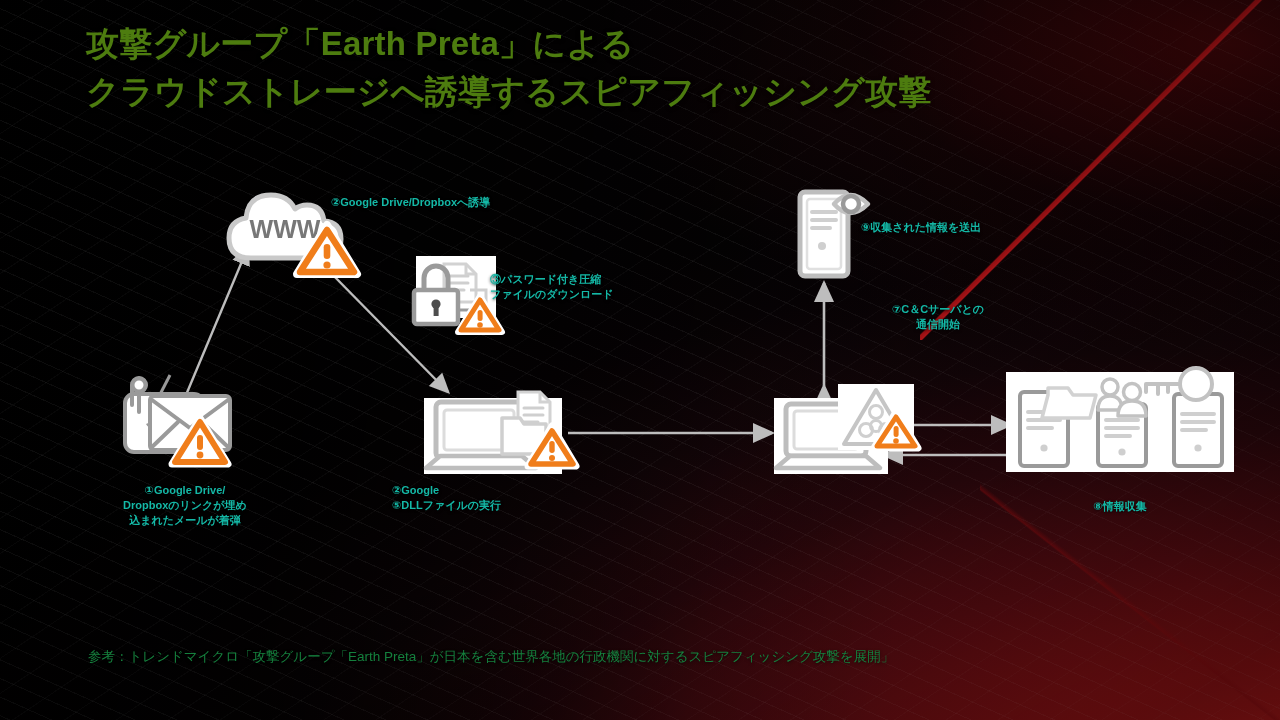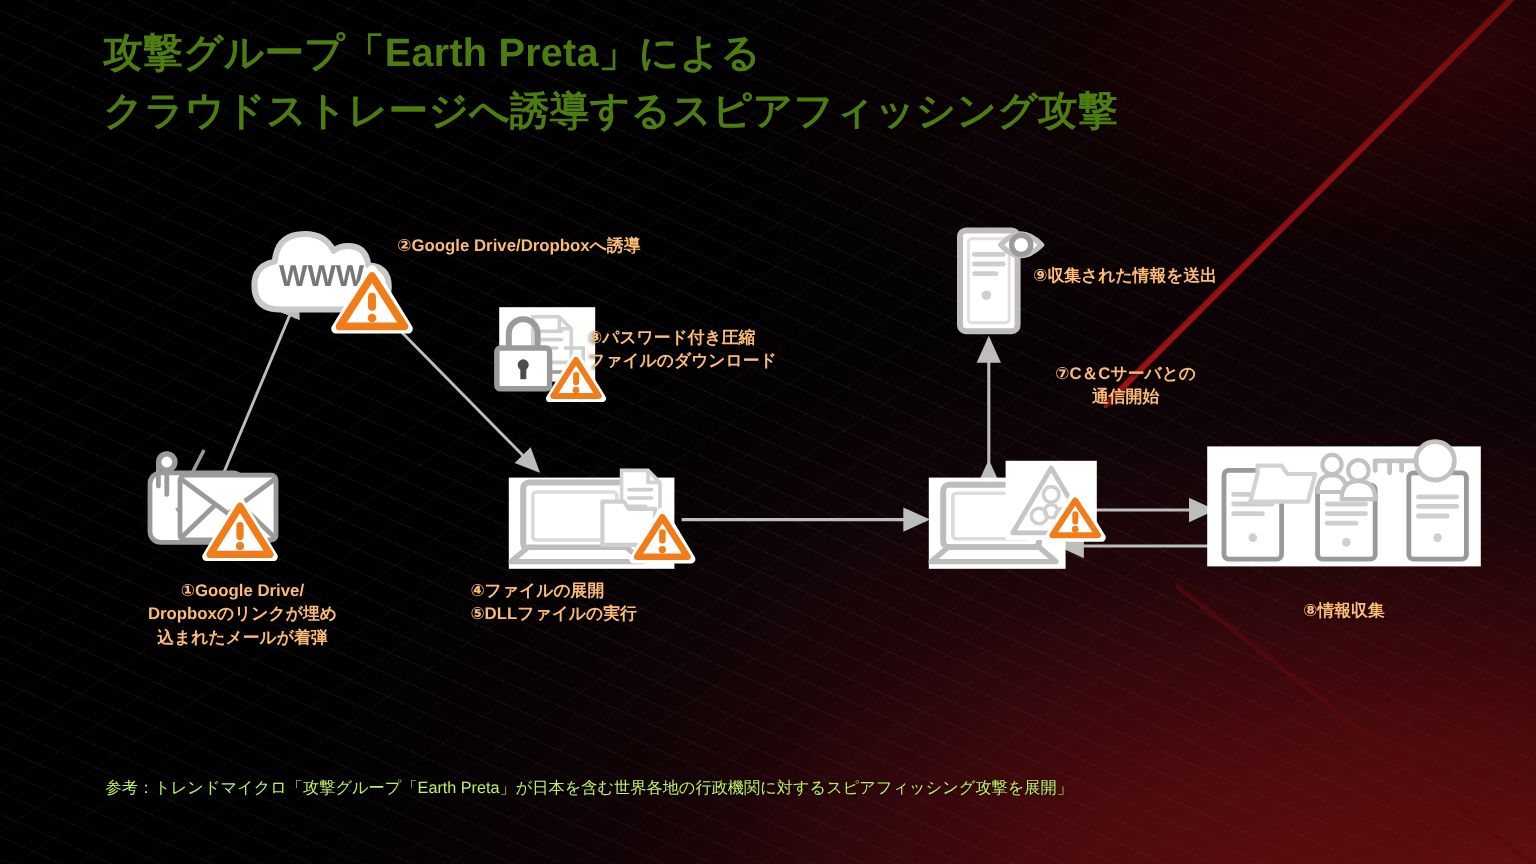--- a/index.html
+++ b/index.html
@@ -57,29 +57,29 @@
   #content { position:absolute; inset:0; z-index:5; }
 
   .title {
     position:absolute; left:86px; top:20px; width:1100px;
     color:#4d7c0f; font-weight:bold; font-size:33px; line-height:1.46;
     letter-spacing:.2px; text-shadow:0 1px 4px rgba(0,0,0,.8);
     white-space:pre-line;
   }
 
   .lbl {
-    position:absolute; color:#fdba74; font-weight:bold;
-    font-size:14px; line-height:1.38; white-space:pre-line;
+    position:absolute; color:#14b8a6; font-weight:bold;
+    font-size:11px; line-height:1.38; white-space:pre-line;
     text-shadow:0 1px 3px rgba(0,0,0,.85);
   }
   .lbl.ctr { text-align:center; }
 
   .footer {
     position:absolute; left:88px; top:623px; width:1170px;
-    color:#bef264; font-size:13.5px; line-height:1.68; white-space:pre-line;
+    color:#15803d; font-size:13.5px; line-height:1.68; white-space:pre-line;
     text-shadow:0 1px 3px rgba(0,0,0,.7);
   }
 
   .node { position:absolute; }
 
   svg { display:block; overflow:visible; }
 </style>
 </head>
 <body>
 
@@ -133,25 +133,25 @@
       <path d="M42 28 L80 56 L118 28" fill="none" stroke="#9a9a9a" stroke-width="4" stroke-linecap="round"></path>
       <path d="M42 75 L68 50 M118 75 L92 50" fill="none" stroke="#9a9a9a" stroke-width="4" stroke-linecap="round"></path>
       <g>
         <path d="M90 46 L118 92 L62 92 Z" fill="#ffffff" stroke="#ffffff" stroke-width="7" stroke-linejoin="round"></path>
         <path d="M90 50 L115 90 L65 90 Z" fill="none" stroke="#f07d1a" stroke-width="6" stroke-linejoin="round"></path>
         <rect x="87" y="63" width="6" height="15" rx="3" fill="#f07d1a"></rect>
         <circle cx="90" cy="83" r="3.4" fill="#f07d1a"></circle>
       </g>
     </svg>
   </div>
-  <div class="lbl ctr" style="left:77px;top:483px;width:250px;">①Google Drive/
+  <div class="lbl ctr" style="left:60px;top:483px;width:250px;">①Google Drive/
 Dropboxのリンクが埋め
 込まれたメールが着弾</div>
 
-  <div class="node" style="left:198px;top:180px;text-decoration:underline;">
+  <div class="node" style="left:215px;top:180px;text-decoration:underline;">
     <svg width="150" height="100" viewBox="0 0 150 100">
       <path d="M36 78 q-22 0 -22 -20 q0 -17 17 -20 q2 -23 25 -23 q17 0 24 14 q5 -4 12 -4 q15 0 17 16 q17 1 17 18 q0 19 -21 19 Z" fill="#ffffff" stroke="#c9c9c9" stroke-width="5" stroke-linejoin="round"></path>
       <text x="70" y="58" font-family="'Liberation Sans',sans-serif" font-size="25" font-weight="bold" fill="#777777" text-anchor="middle">WWW</text>
       <g>
         <path d="M112 45 L142 94 L82 94 Z" fill="#ffffff" stroke="#ffffff" stroke-width="8" stroke-linejoin="round"></path>
         <path d="M112 50 L139 92 L85 92 Z" fill="none" stroke="#f07d1a" stroke-width="6.5" stroke-linejoin="round"></path>
         <rect x="108.7" y="64" width="6.6" height="15" rx="3.3" fill="#f07d1a"></rect>
         <circle cx="112" cy="85" r="3.6" fill="#f07d1a"></circle>
       </g>
     </svg>
@@ -173,21 +173,21 @@
       </g>
       <line x1="56" y1="58" x2="66" y2="58" stroke="#9a9a9a" stroke-width="3"></line>
       <g>
         <path d="M76 44 L98 80 L54 80 Z" fill="#ffffff" stroke="#ffffff" stroke-width="6" stroke-linejoin="round"></path>
         <path d="M76 48 L95 78 L57 78 Z" fill="none" stroke="#f07d1a" stroke-width="5" stroke-linejoin="round"></path>
         <rect x="73.6" y="58" width="5" height="11" rx="2.5" fill="#f07d1a"></rect>
         <circle cx="76" cy="73" r="2.8" fill="#f07d1a"></circle>
       </g>
     </svg>
   </div>
-  <div class="lbl" style="left:490px;top:272px;width:260px;">③パスワード付き圧縮
+  <div class="lbl" style="left:490px;top:272px;width:260px;font-family:Liberation Serif, serif;">③パスワード付き圧縮
 ファイルのダウンロード</div>
 
   <div class="node" style="left:418px;top:378px;">
     <svg width="160" height="100" viewBox="0 0 160 100">
       <rect x="6" y="20" width="138" height="76" fill="#ffffff"></rect>
       <rect x="18" y="24" width="86" height="56" rx="5" fill="#ffffff" stroke="#bdbdbd" stroke-width="5"></rect>
       <rect x="26" y="32" width="70" height="40" rx="3" fill="#ffffff" stroke="#dcdcdc" stroke-width="3"></rect>
       <path d="M8 90 L22 78 L104 78 L118 90 Z" fill="#ffffff" stroke="#bdbdbd" stroke-width="4.5" stroke-linejoin="round"></path>
       <g>
         <path d="M100 14 L122 14 L132 24 L132 52 L100 52 Z" fill="#ffffff" stroke="#d2d2d2" stroke-width="3"></path>
@@ -196,21 +196,21 @@
         <path d="M84 40 L102 40 L106 46 L128 46 L128 76 L84 76 Z" fill="#ffffff" stroke="#cfcfcf" stroke-width="3.5" stroke-linejoin="round"></path>
       </g>
       <g>
         <path d="M134 48 L158 88 L110 88 Z" fill="#ffffff" stroke="#ffffff" stroke-width="7" stroke-linejoin="round"></path>
         <path d="M134 53 L155 86 L113 86 Z" fill="none" stroke="#f07d1a" stroke-width="5.5" stroke-linejoin="round"></path>
         <rect x="131.3" y="63" width="5.4" height="12" rx="2.7" fill="#f07d1a"></rect>
         <circle cx="134" cy="80" r="3" fill="#f07d1a"></circle>
       </g>
     </svg>
   </div>
-  <div class="lbl" style="left:392px;top:483px;width:280px;">④ファイルの展開
+  <div class="lbl" style="left:392px;top:483px;width:280px;">②Google
 ⑤DLLファイルの実行</div>
 
   <div class="node" style="left:770px;top:382px;">
     <svg width="150" height="96" viewBox="0 0 150 96">
       <rect x="4" y="16" width="114" height="76" fill="#ffffff"></rect>
       <rect x="16" y="22" width="80" height="52" rx="5" fill="#ffffff" stroke="#bdbdbd" stroke-width="5"></rect>
       <rect x="24" y="29" width="64" height="38" rx="3" fill="#ffffff" stroke="#dcdcdc" stroke-width="3"></rect>
       <path d="M6 86 L20 74 L96 74 L110 86 Z" fill="#ffffff" stroke="#bdbdbd" stroke-width="4.5" stroke-linejoin="round"></path>
       <g>
         <rect x="68" y="2" width="76" height="66" fill="#ffffff"></rect>

